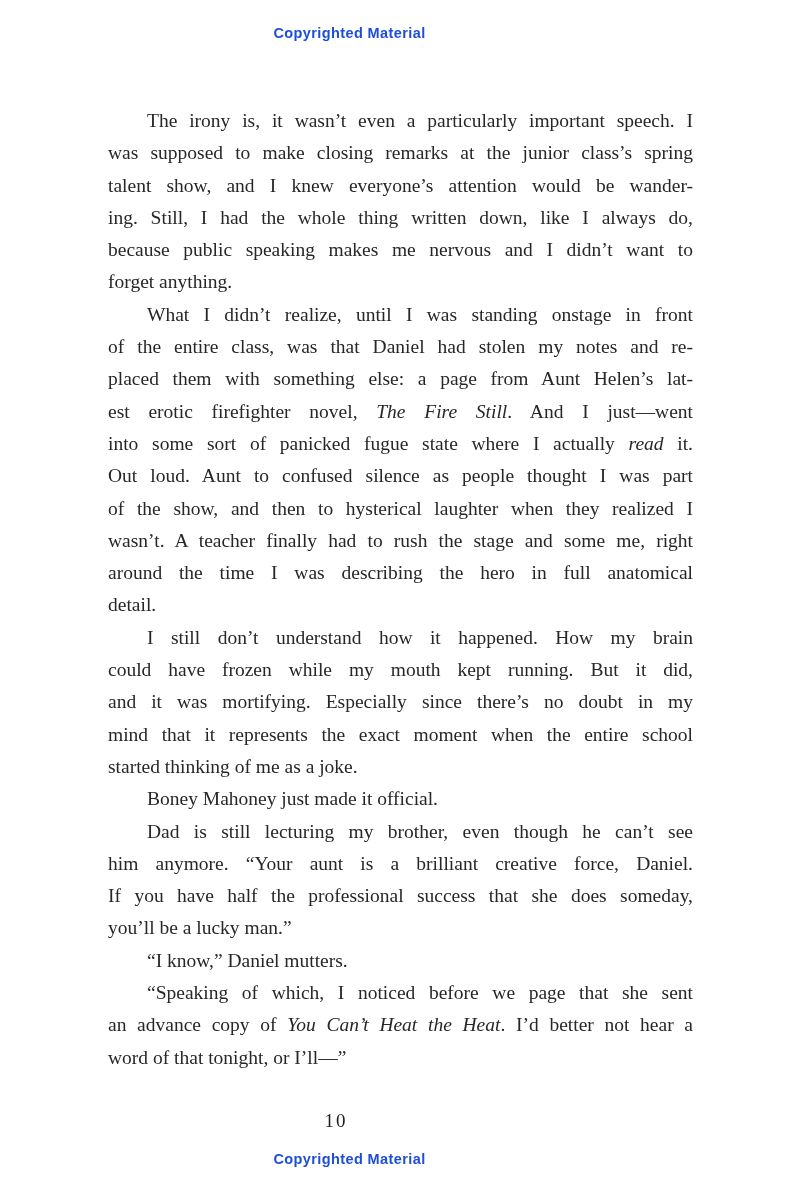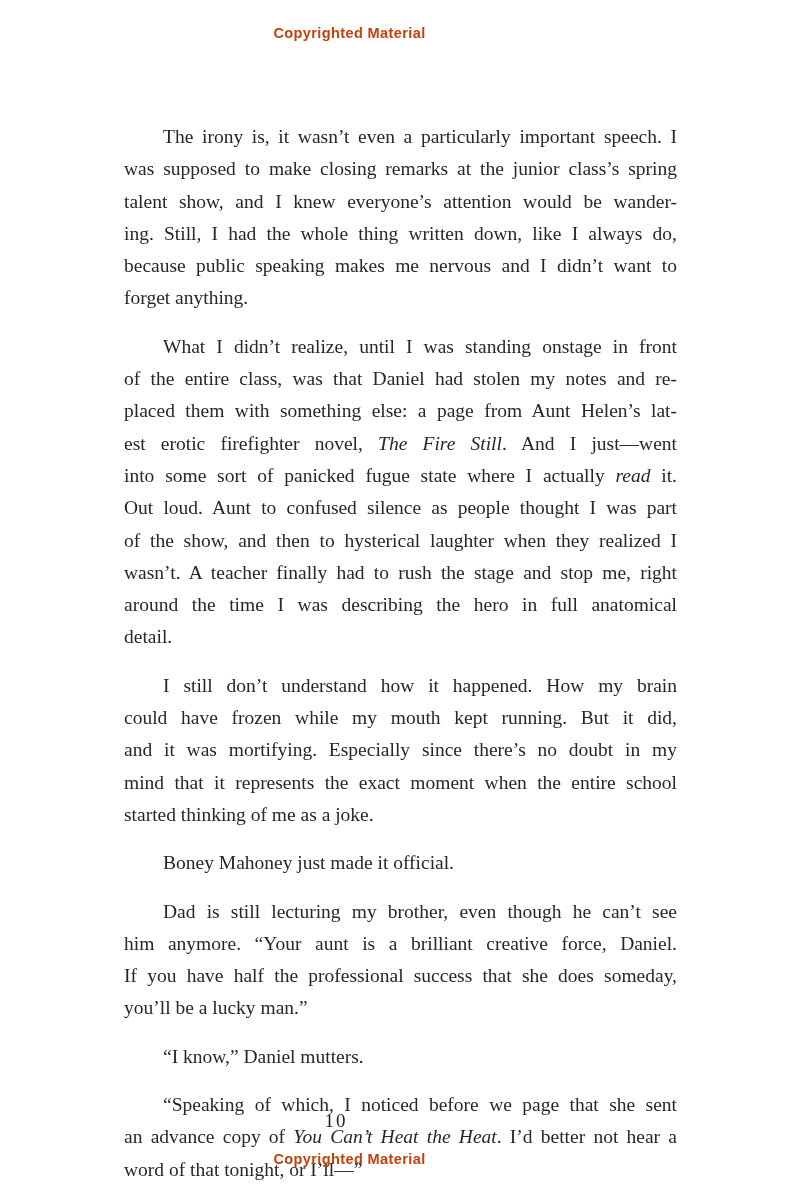--- a/index.html
+++ b/index.html
@@ -17,34 +17,34 @@
   }
   .notice {
     position: absolute;
     left: 0;
     width: 699px;
     text-align: center;
     font-family: "Liberation Sans", sans-serif;
     font-size: 14.5px;
     font-weight: 600;
     letter-spacing: 0.4px;
-    color: #c2410c;
+    color: #1d4ed8;
   }
   .notice.top { top: 25px; }
   .notice.bottom { top: 1151px; }
   .text-block {
     position: absolute;
     left: 108px;
     top: 105px;
     width: 585px;
     color: #272727;
     font-size: 19.5px;
     line-height: 32.3px;
   }
-  .paragraph { margin: 16px; }
+  .paragraph { margin: 0; }
   .line { text-align: left; }
   .line.justify {
     text-align: justify;
     text-align-last: justify;
   }
   .line.indent { text-indent: 39px; }
   .line em { font-style: italic; }
   .page-number {
     position: absolute;
     left: 0;
@@ -72,21 +72,21 @@
         <div class="line"><span>forget anything.</span></div>
       </div>
       <div class="paragraph">
         <div class="line indent justify"><span>What I didn’t realize, until I was standing onstage in front</span></div>
         <div class="line justify"><span>of the entire class, was that Daniel had stolen my notes and re-</span></div>
         <div class="line justify"><span>placed them with something else: a page from Aunt Helen’s lat-</span></div>
         <div class="line justify"><span>est erotic firefighter novel, </span><em>The Fire Still</em><span>. And I just—went</span></div>
         <div class="line justify"><span>into some sort of panicked fugue state where I actually </span><em>read</em><span> it.</span></div>
         <div class="line justify"><span>Out loud. Aunt to confused silence as people thought I was part</span></div>
         <div class="line justify"><span>of the show, and then to hysterical laughter when they realized I</span></div>
-        <div class="line justify"><span>wasn’t. A teacher finally had to rush the stage and stop me, right</span></div>
+        <div class="line justify"><span>wasn’t. A teacher finally had to rush the stage and some me, right</span></div>
         <div class="line justify"><span>around the time I was describing the hero in full anatomical</span></div>
         <div class="line"><span>detail.</span></div>
       </div>
       <div class="paragraph">
         <div class="line indent justify"><span>I still don’t understand how it happened. How my brain</span></div>
         <div class="line justify"><span>could have frozen while my mouth kept running. But it did,</span></div>
         <div class="line justify"><span>and it was mortifying. Especially since there’s no doubt in my</span></div>
         <div class="line justify"><span>mind that it represents the exact moment when the entire school</span></div>
         <div class="line"><span>started thinking of me as a joke.</span></div>
       </div>

